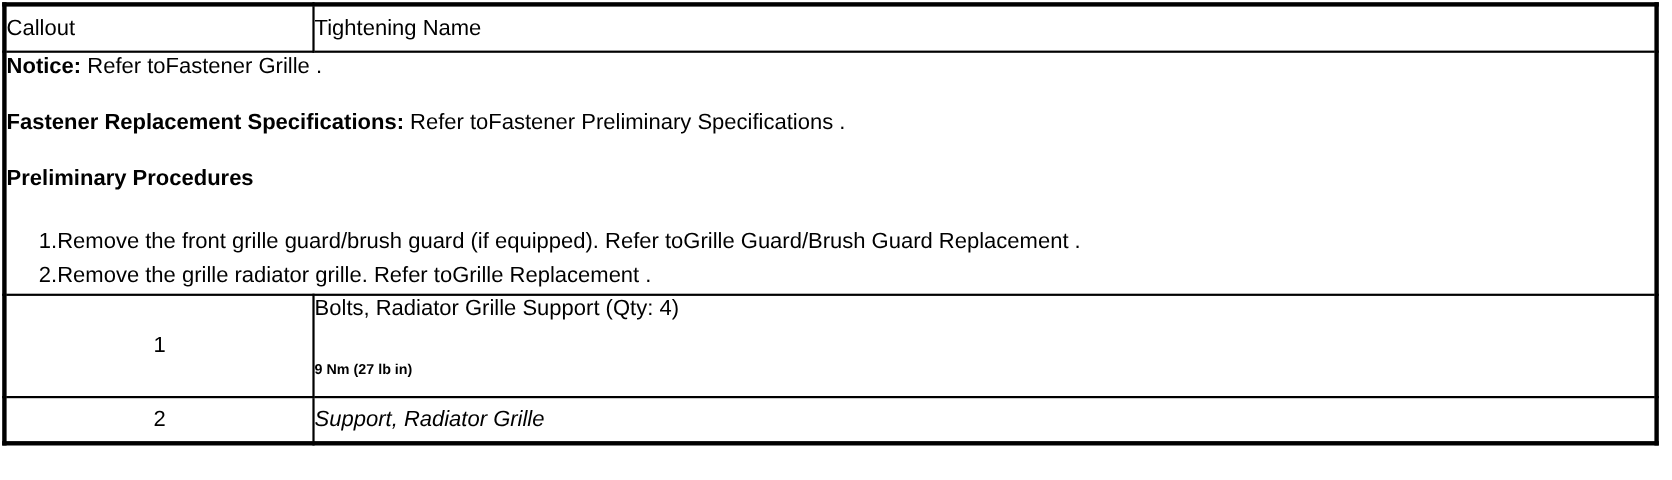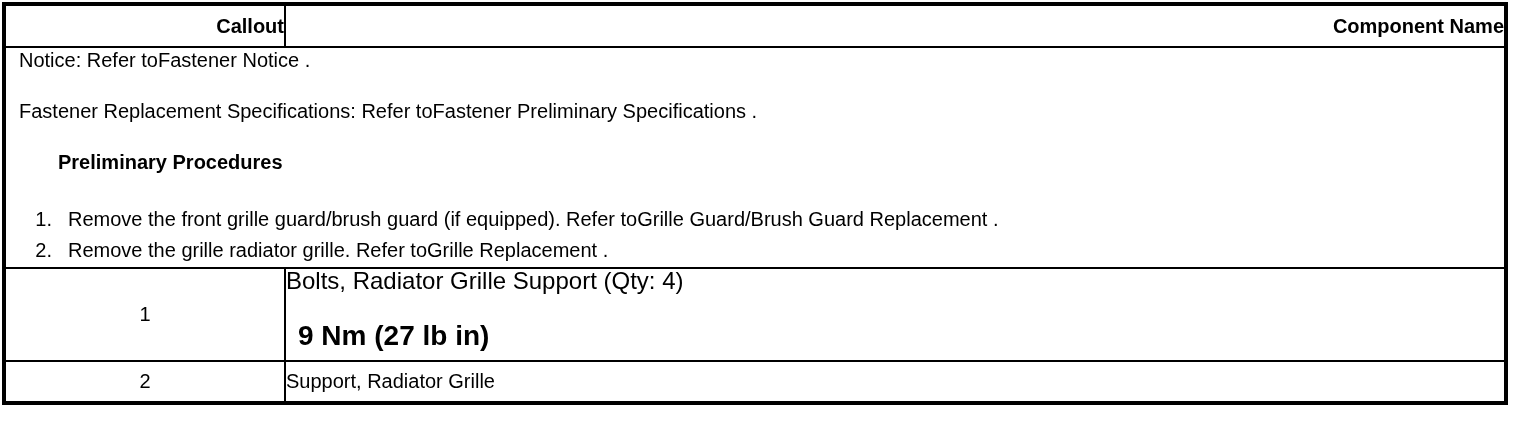--- a/index.html
+++ b/index.html
@@ -30,103 +30,103 @@
   table.spec-table th,
   table.spec-table td {
     border: 2px solid #000000;
     font-size: 20px;
     color: #000000;
     padding: 0;
     background: #ffffff;
   }
   table.spec-table { border: 4px solid #000000; }
   th.hdr {
-    font-weight: bold;
+    font-weight: normal;
     font-size: 21px;
-    text-align: right;
+    text-align: left;
     vertical-align: middle;
     height: 40px;
     border-bottom-width: 3px;
   }
   td.notice-cell {
     vertical-align: top;
     padding: 10px 8px 12px 8px;
     height: 219px; 
   }
   .para {
     margin: 0 0 27px 0;
     line-height: 24px;
     font-size: 20px;
   }
-  .para .lead { font-weight: normal; padding-left: 13px; }
+  .para .lead { font-weight: bold; }
   .prelim-heading {
     margin: 0 0 30px 0;
-    padding-left: 52px;
     font-weight: bold;
     font-size: 20px;
     line-height: 24px;
   }
   .step {
     display: flex;
     align-items: baseline;
     line-height: 31px;
     font-size: 20px;
   }
   .step-num {
     flex: 0 0 26px;
     margin-left: 20px;
     text-align: right;
   }
-  .step-text { margin-left: 16px; }
+  .step-text { }
   td.callout-cell {
     text-align: center;
     vertical-align: middle;
     font-size: 20px;
   }
   td.name-cell {
     vertical-align: top;
     padding: 5px 8px 6px 6px;
   }
   tr.part-row-1 { height: 93px; }
   tr.part-row-2 { height: 42px; }
   td.name-cell-single {
     vertical-align: middle;
     padding: 0 8px 0 6px;
+    font-style: italic;
   }
   .comp-line {
     margin: 0 0 32px 0;
     line-height: 23px;
-    font-size: 24px;
+    font-size: 20px;
   }
   .torque-line {
-    margin: 12px;
+    margin: 0;
     line-height: 23px;
-    font-size: 28px;
+    font-size: 13px;
     font-weight: bold;
   }
 </style>
 </head>
 <body>
 
 <div class="page">
   <table class="spec-table">
     <colgroup>
       <col class="col-callout">
       <col class="col-name">
     </colgroup>
     <thead>
       <tr>
         <th class="hdr">Callout</th>
-        <th class="hdr">Component Name</th>
+        <th class="hdr">Tightening Name</th>
       </tr>
     </thead>
     <tbody>
       <tr>
         <td class="notice-cell" colspan="2">
-          <p class="para"><span class="lead">Notice:</span><span> Refer toFastener Notice .</span></p>
+          <p class="para"><span class="lead">Notice:</span><span> Refer toFastener Grille .</span></p>
           <p class="para"><span class="lead">Fastener Replacement Specifications:</span><span> Refer toFastener Preliminary Specifications .</span></p>
           <p class="prelim-heading">Preliminary Procedures</p>
           <div class="step">
             <span class="step-num">1.</span>
             <span class="step-text">Remove the front grille guard/brush guard (if equipped). Refer toGrille Guard/Brush Guard Replacement .</span>
           </div>
           <div class="step">
             <span class="step-num">2.</span>
             <span class="step-text">Remove the grille radiator grille. Refer toGrille Replacement .</span>
           </div>

